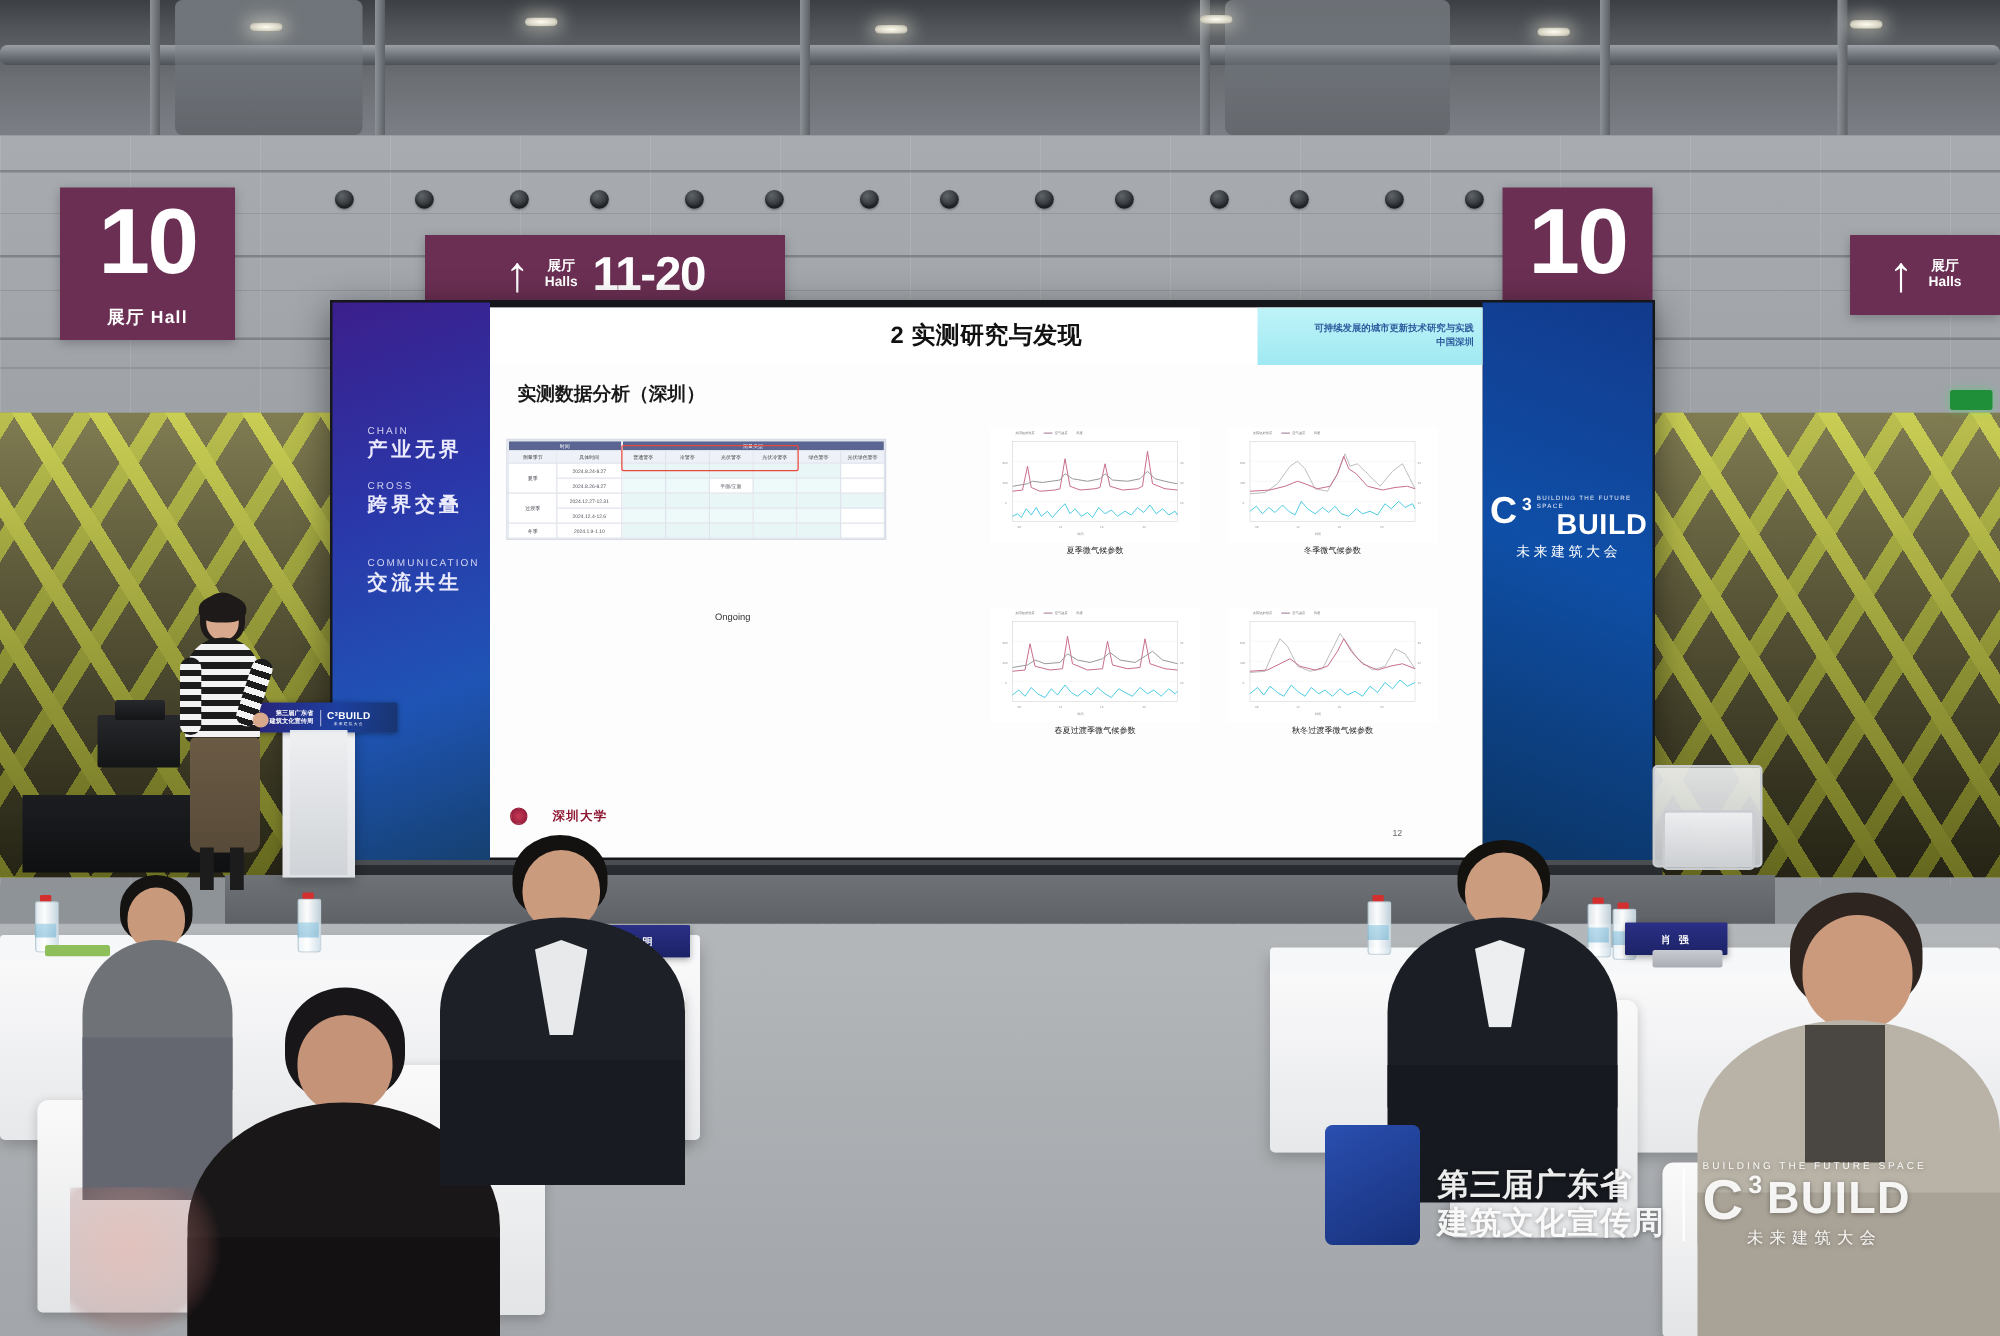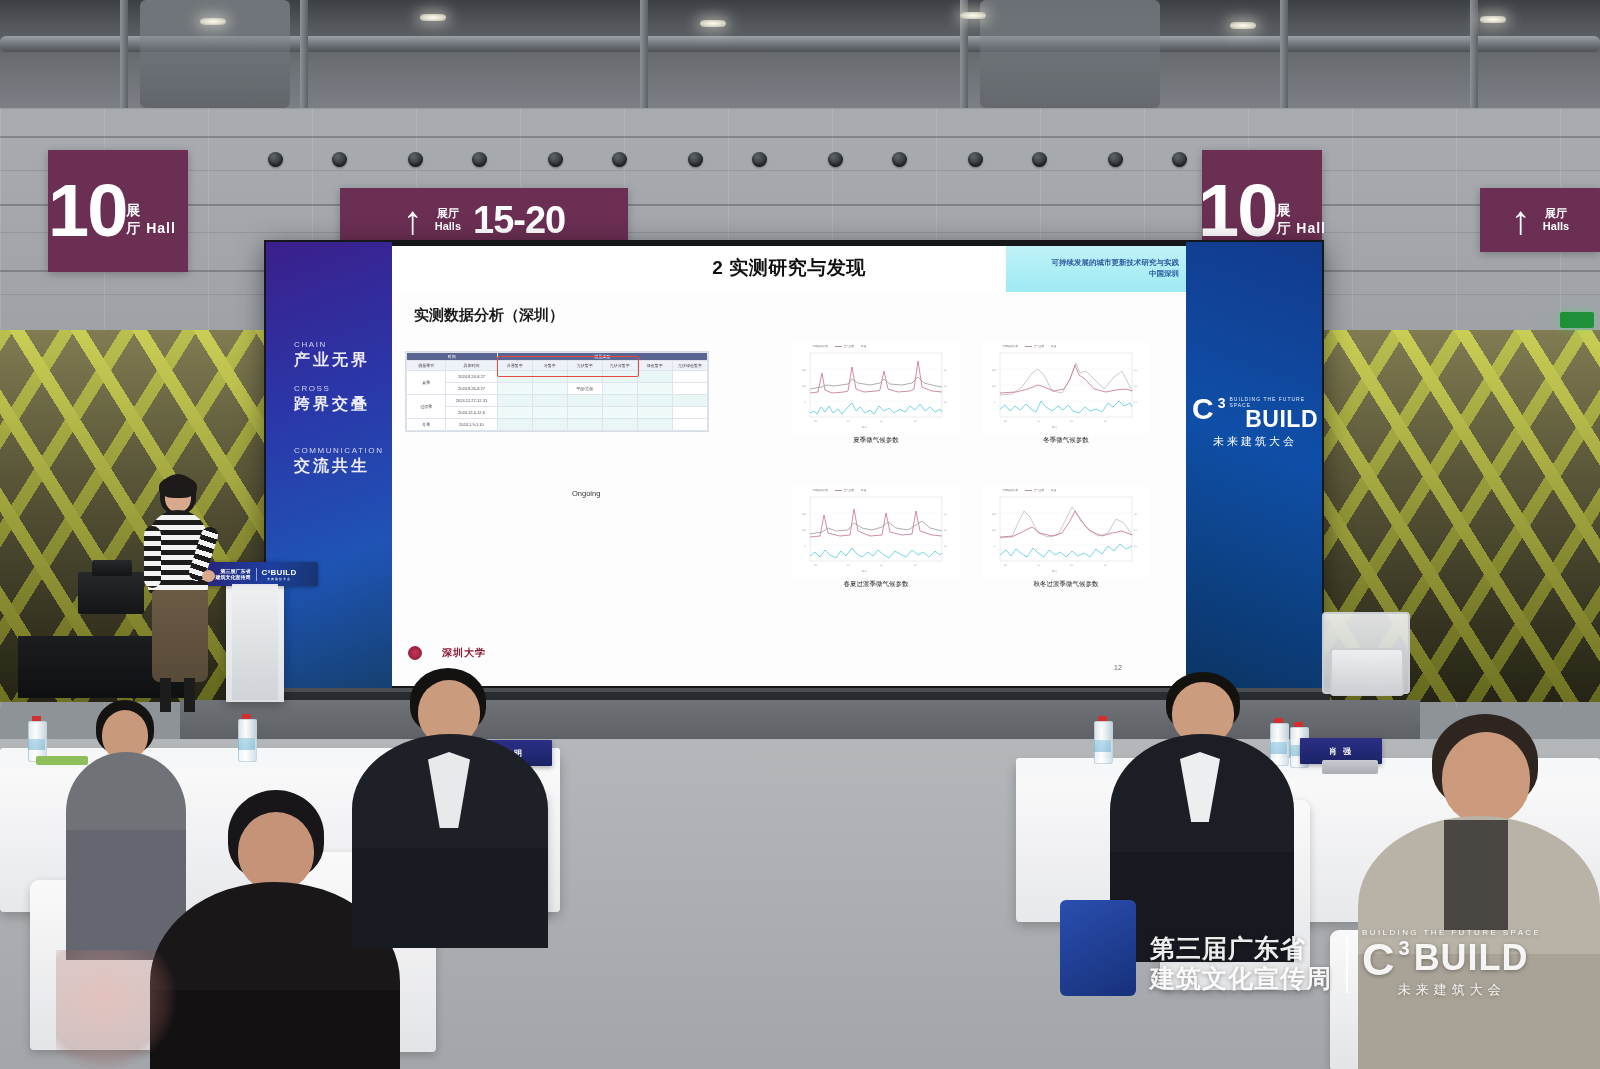--- a/index.html
+++ b/index.html
@@ -26,21 +26,21 @@
       repeating-linear-gradient(180deg,rgba(0,0,0,.10) 0 1px,transparent 1px 62px);}
   .wall-seam{position:absolute;height:2px;background:rgba(60,64,68,.35);width:100%;}
   .dot{position:absolute;width:15px;height:15px;border-radius:50%;
     background:radial-gradient(circle at 35% 30%,#5f6469,#2e3236 65%,#4b4f54);
     box-shadow:0 1px 2px rgba(0,0,0,.35),inset 0 -2px 3px rgba(0,0,0,.5);}
 
   
   .sign{position:absolute;background:#6b2f53;color:#fff;
     display:flex;align-items:center;justify-content:center;
     box-shadow:0 2px 8px rgba(0,0,0,.25);}
-  .sign-10{flex-direction:row;}
+  .sign-10{flex-direction:column;}
   .sign-10 .num{font-size:74px;font-weight:bold;line-height:.92;letter-spacing:-2px;}
   .sign-10 .lbl{font-size:14px;font-weight:bold;margin-top:17px;letter-spacing:1px;}
   .sign-arrow{gap:12px;}
   .sign-arrow .arw{font-size:40px;line-height:1;font-weight:bold;}
   .sign-arrow .sm{font-size:11px;line-height:1.15;font-weight:bold;text-align:center;}
   .sign-arrow .big{font-size:38px;font-weight:bold;letter-spacing:-1px;}
 
   
   .lattice{position:absolute;overflow:hidden;}
   .lattice .bg{position:absolute;inset:0;background:linear-gradient(180deg,#6f6a3a,#403e24);}
@@ -229,21 +229,21 @@
       <span>展厅</span>&nbsp;<span>Hall</span>
     </div>
   </div>
 
   <div class="sign sign-arrow" style="left:340px;top:188px;width:288px;height:64px;">
     <div class="arw">↑</div>
     <div class="sm">
       <div>展厅</div>
       <div>Halls</div>
     </div>
-    <div class="big">15-20</div>
+    <div class="big">11-20</div>
   </div>
 
   <div class="sign sign-10" style="left:1202px;top:150px;width:120px;height:122px;">
     <div class="num">10</div>
     <div class="lbl">
       <span>展厅</span>&nbsp;<span>Hall</span>
     </div>
   </div>
 
   <div class="sign sign-arrow" style="left:1480px;top:188px;width:120px;height:64px;">

